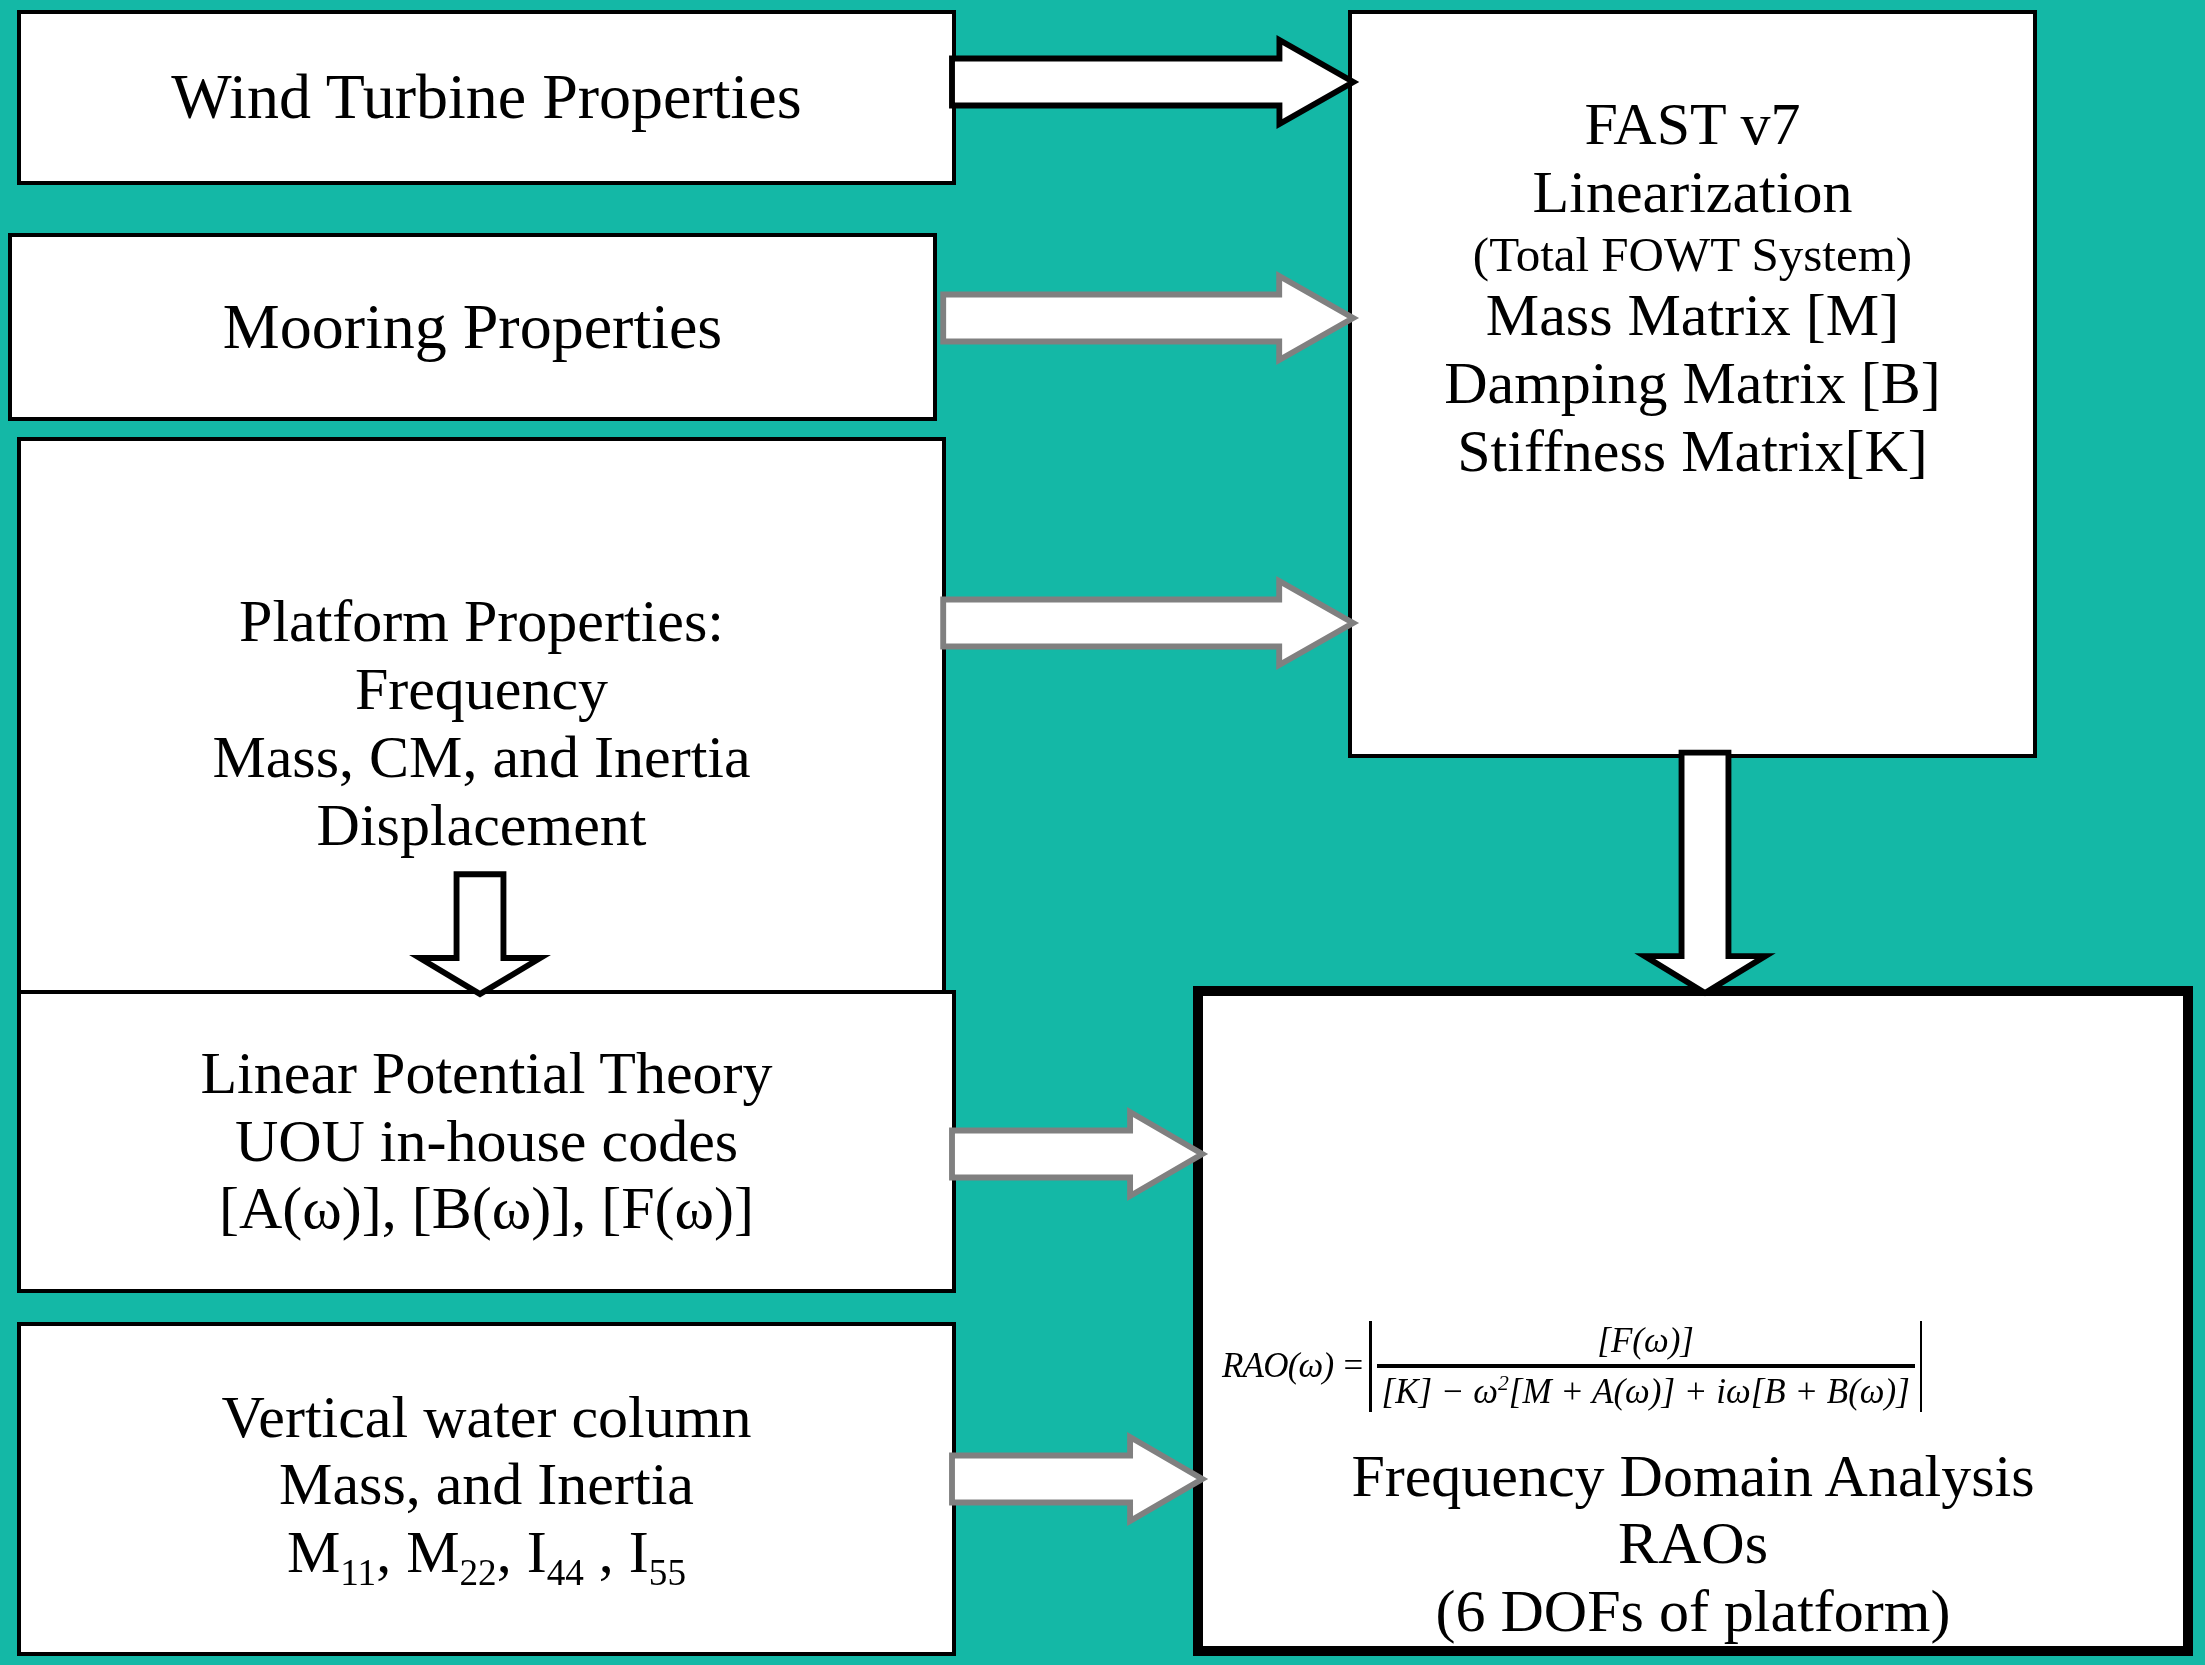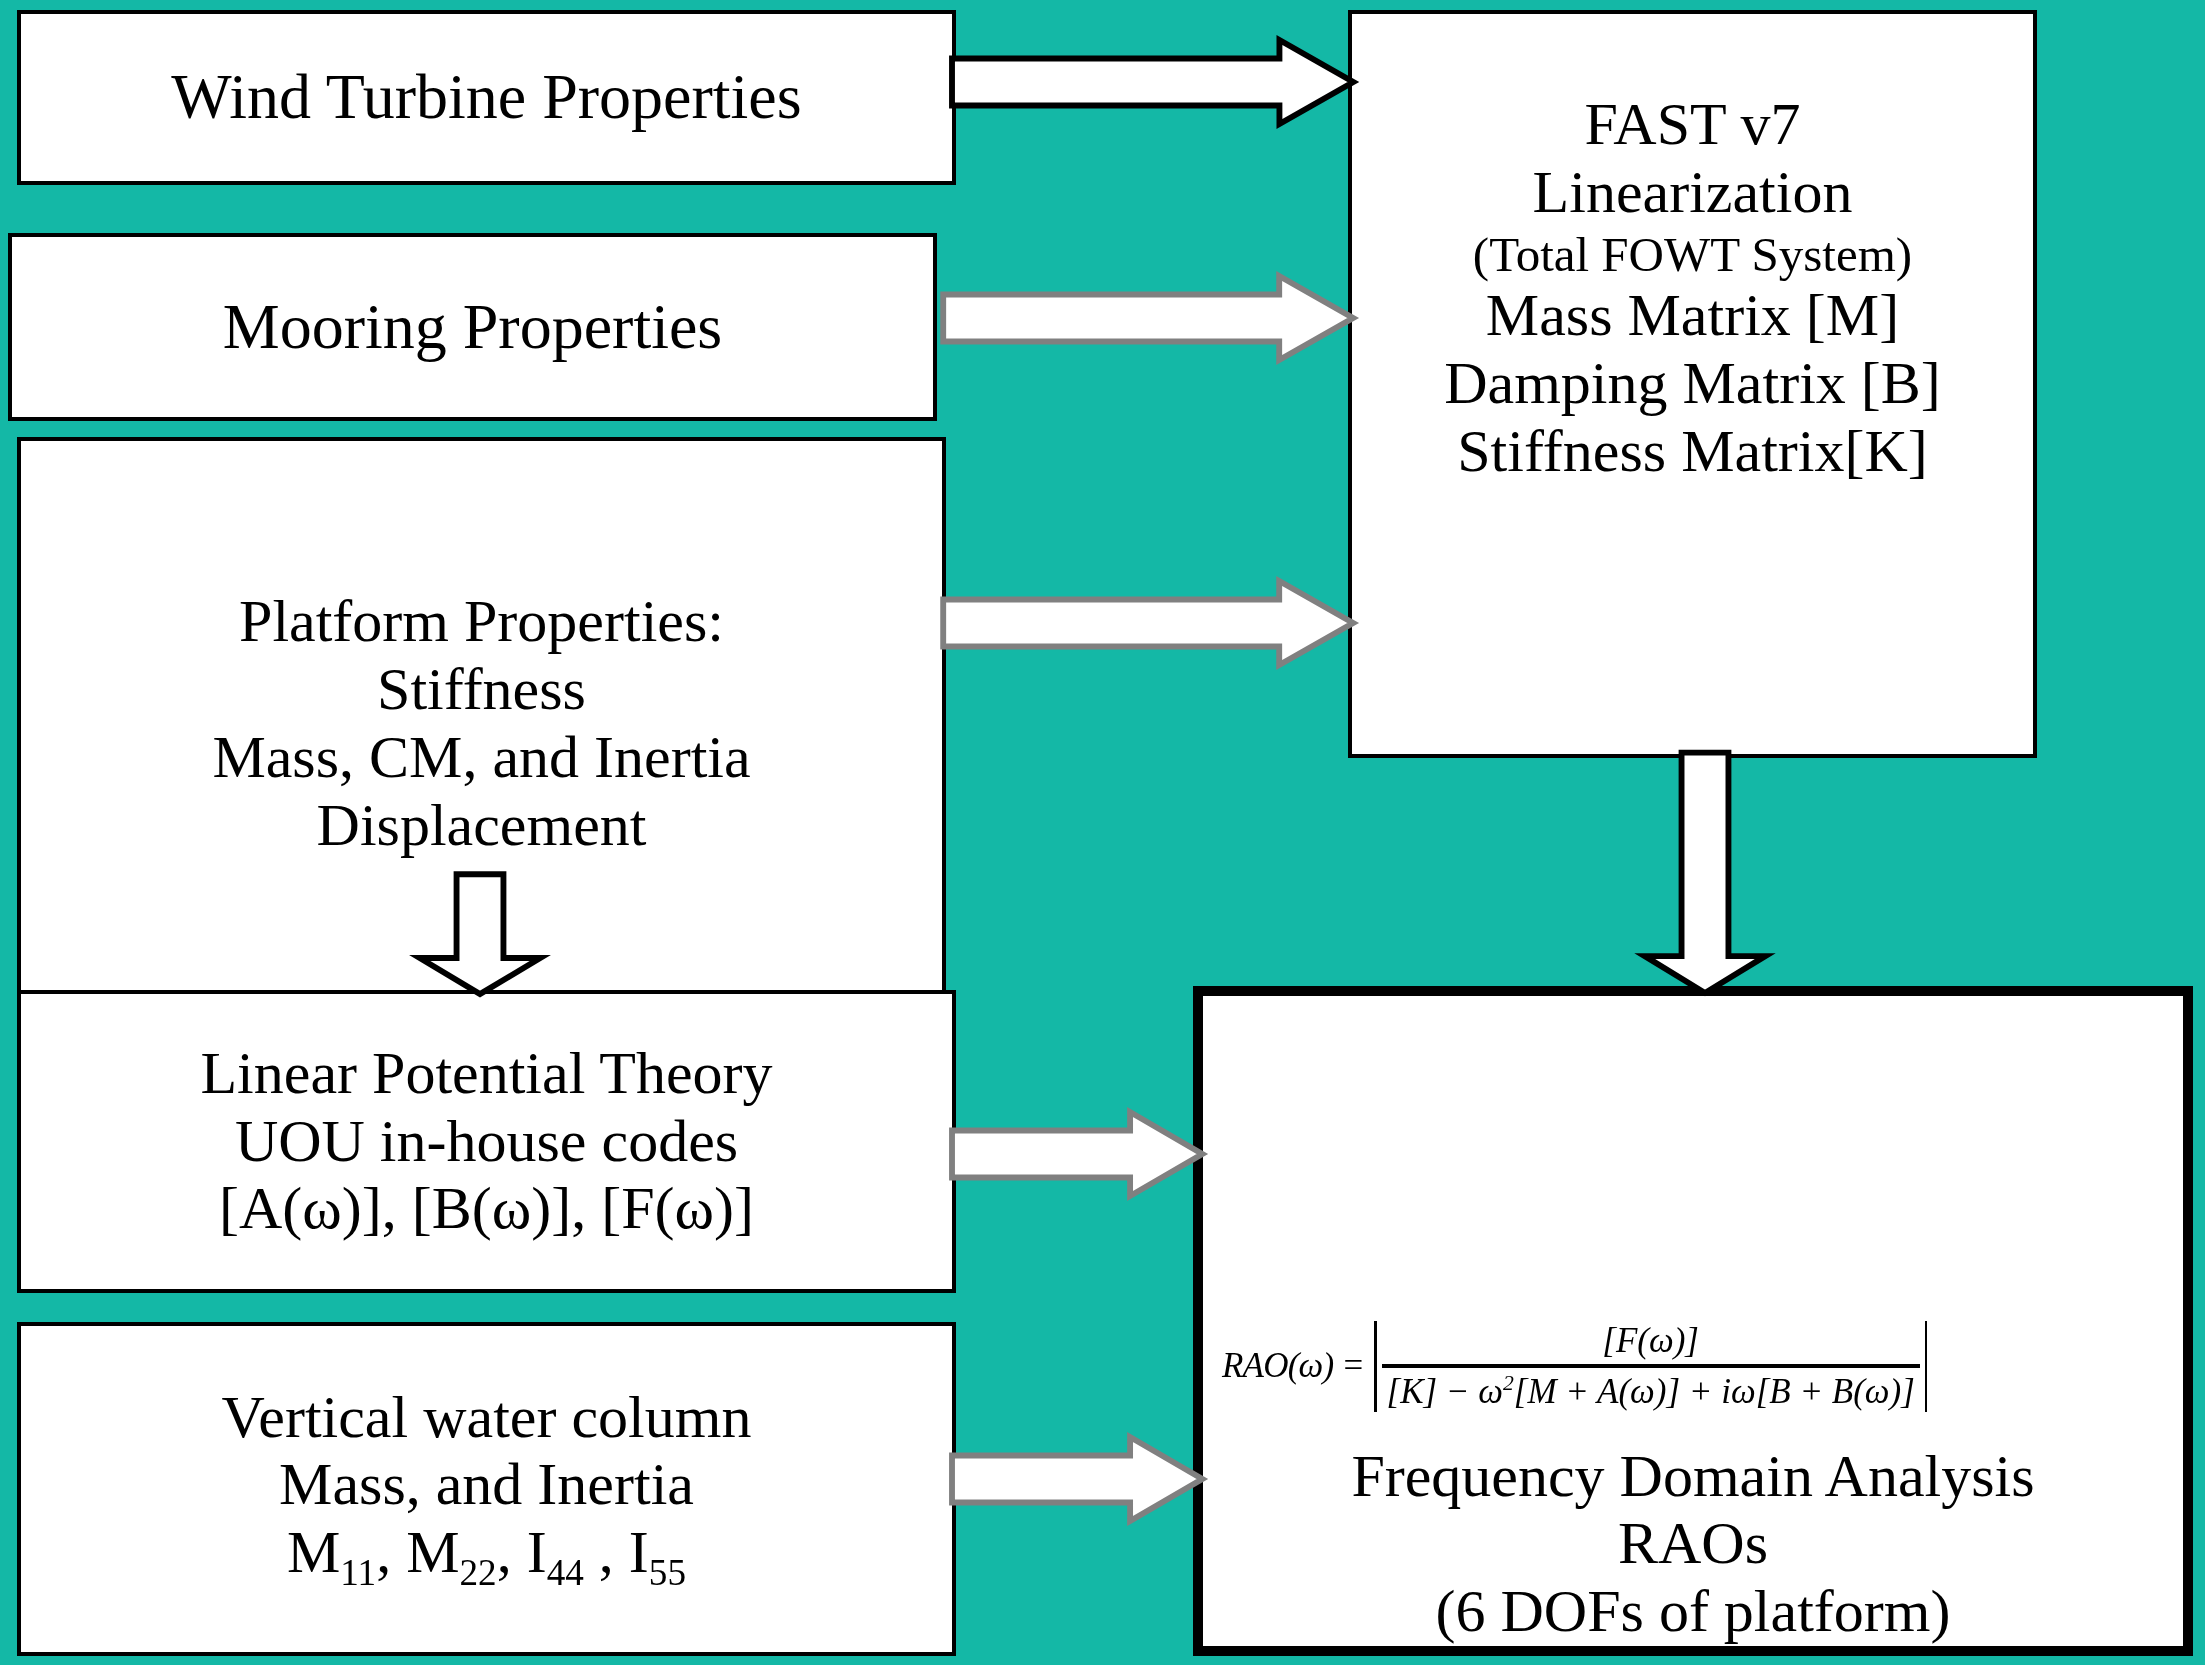--- a/index.html
+++ b/index.html
@@ -51,21 +51,21 @@
   .formula {
     position: absolute;
     font-family: "Liberation Serif", "DejaVu Serif", serif;
     font-style: italic;
     color: #000;
     display: flex;
     align-items: center;
     font-size: 35px;
     white-space: nowrap;
   }
-  .formula .lhs { margin-right: 5px; letter-spacing: -0.8px; }
+  .formula .lhs { letter-spacing: -0.8px; }
   .formula .bar-l, .formula .bar-r {
     display: inline-block;
     width: 2.5px;
     background: #000;
     align-self: stretch;
     margin: 0 5px;
   }
   .frac {
     display: inline-flex;
     flex-direction: column;
@@ -96,21 +96,21 @@
   <div class="box" style="left:17px; top:10px; width:939px; height:175px;">
     <span class="line t-big">Wind Turbine Properties</span>
   </div>
 
   <div class="box" style="left:8px; top:233px; width:929px; height:188px;">
     <span class="line t-big">Mooring Properties</span>
   </div>
 
   <div class="box" style="left:17px; top:437px; width:929px; height:574px;">
     <span class="line t-med">Platform Properties:</span>
-    <span class="line t-med">Stiffness</span>
+    <span class="line t-med">Frequency</span>
     <span class="line t-med">Mass, CM, and Inertia</span>
     <span class="line t-med">Displacement</span>
   </div>
 
   <div class="box" style="left:1348px; top:10px; width:689px; height:748px; justify-content:flex-start; padding-top:77px;">
     <span class="line t-med">FAST v7</span>
     <span class="line t-med">Linearization</span>
     <span class="line t-small">(Total FOWT System)</span>
     <span class="line t-med">Mass Matrix  [M]</span>
     <span class="line t-med">Damping Matrix [B]</span>

